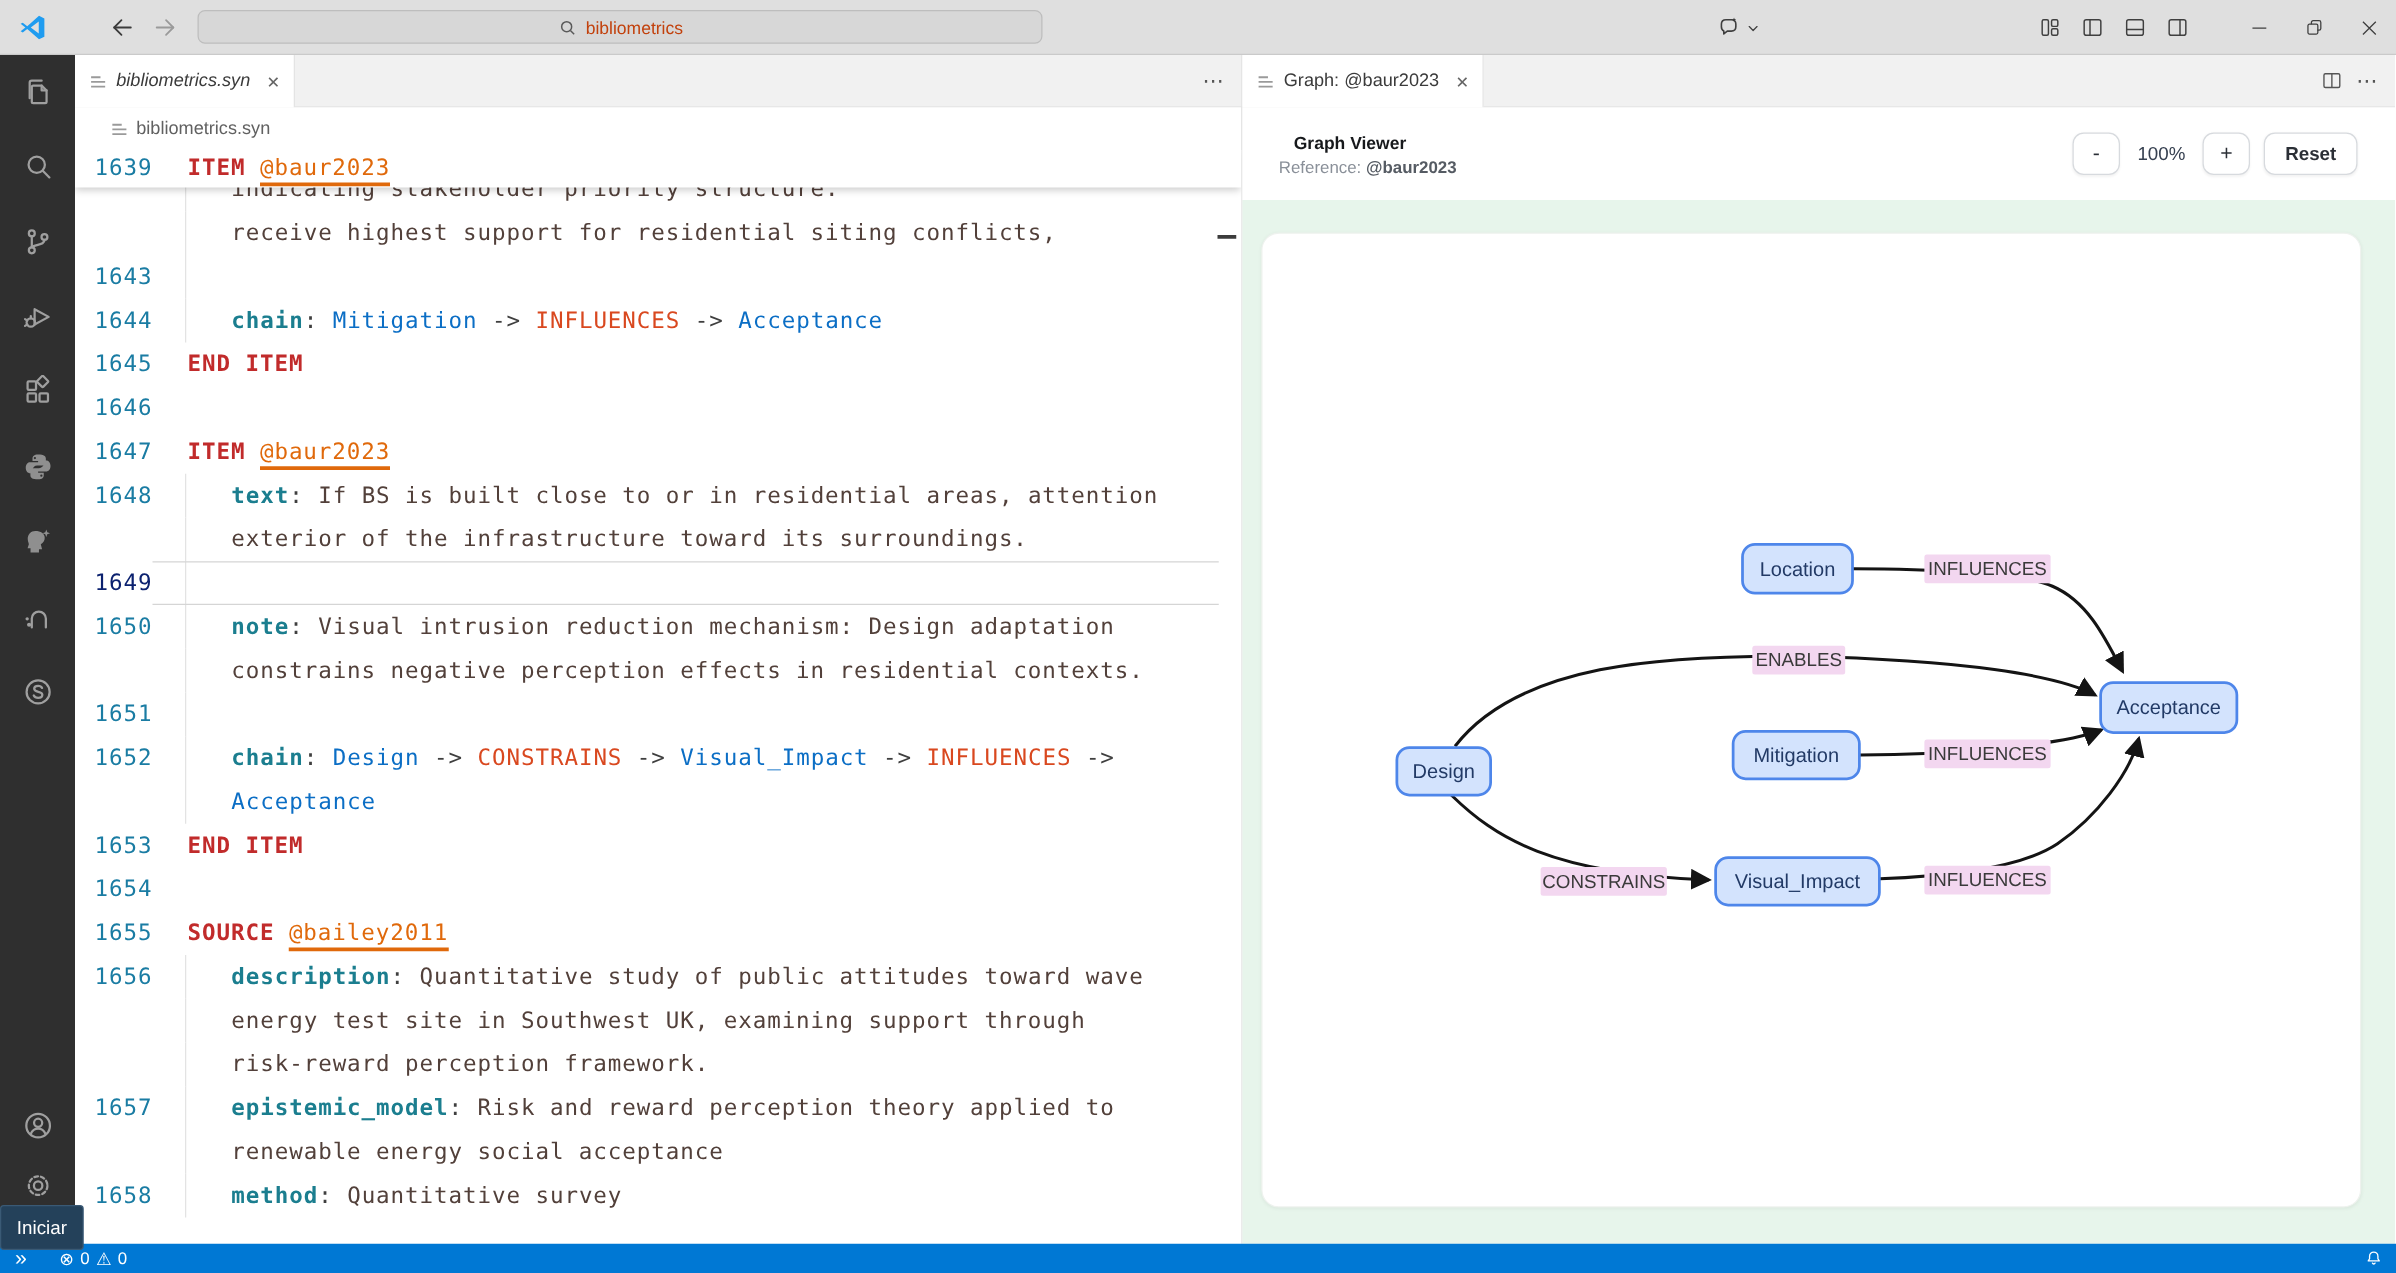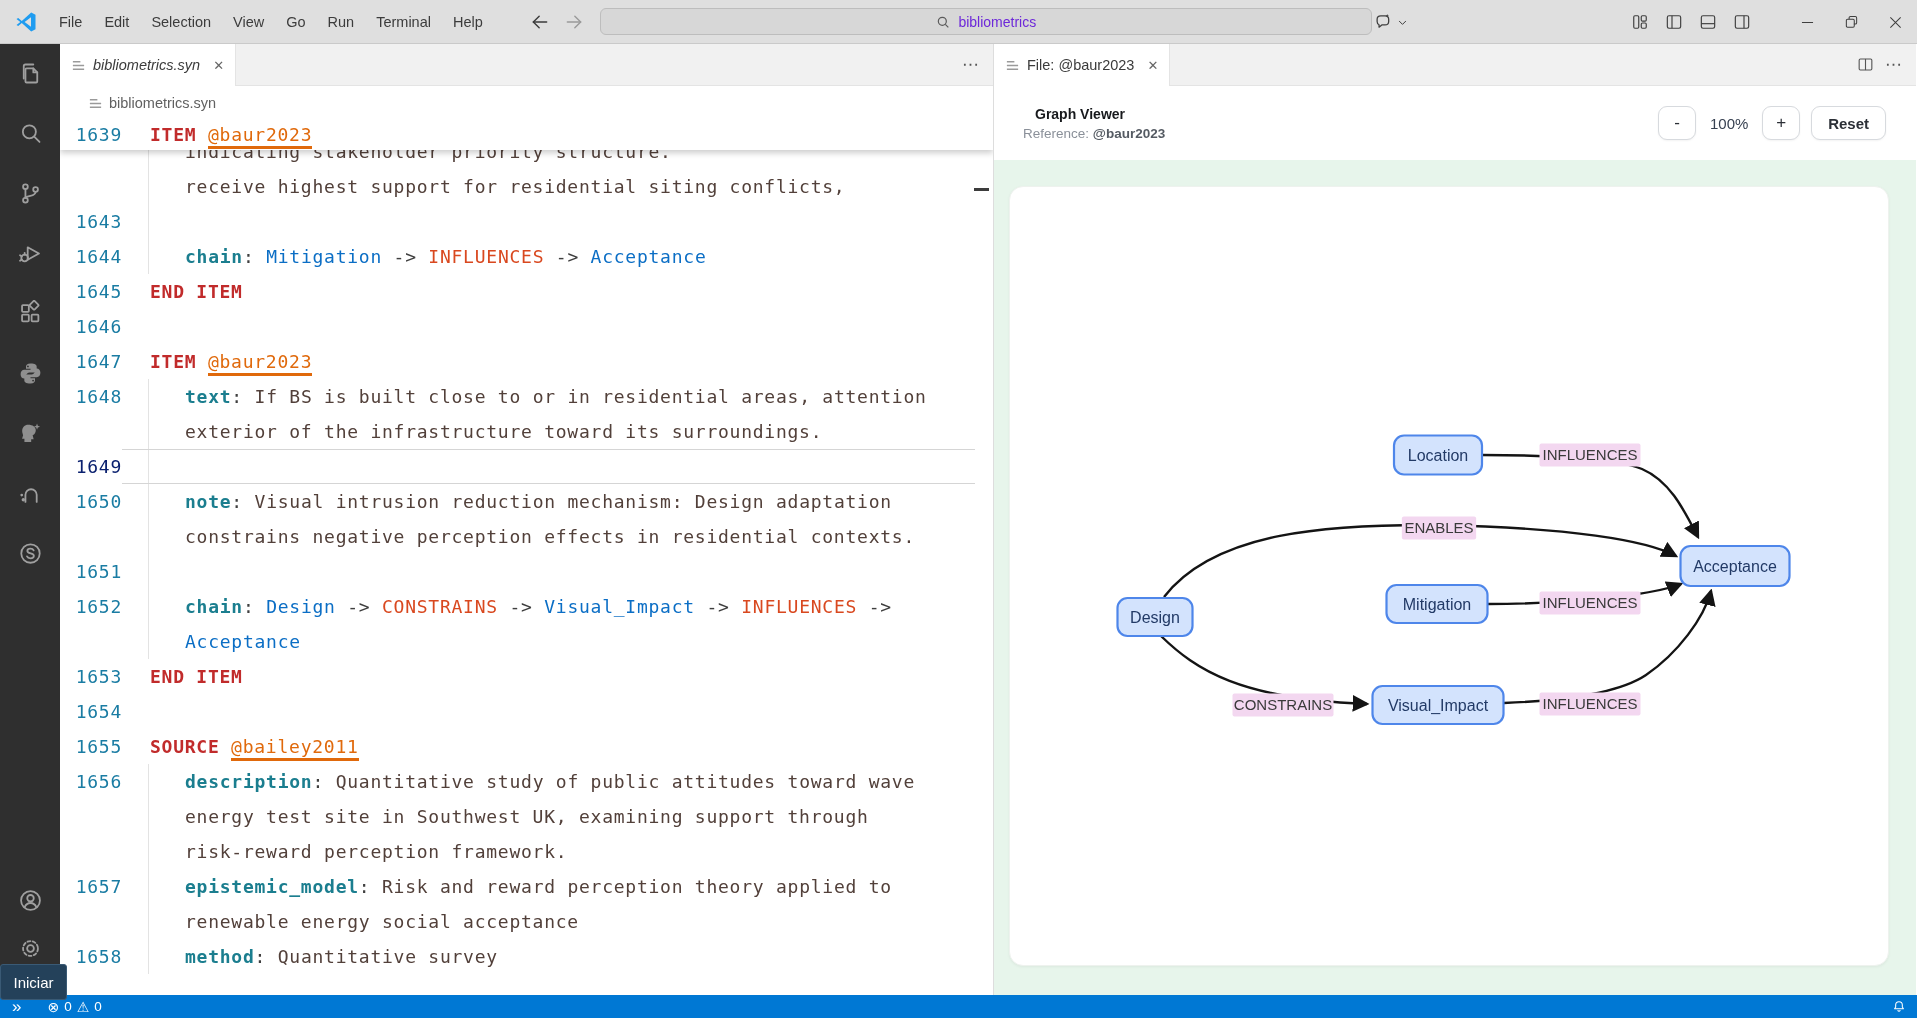--- a/index.html
+++ b/index.html
@@ -7,23 +7,23 @@
     font-family:"Liberation Sans", sans-serif; }
 
   
   .titlebar { height:44px; background:#dfdfdf; border-bottom:1px solid #cacaca;
     display:flex; align-items:center; position:relative; }
   .logo { width:26px; height:26px; margin:0 10px 0 14px; display:flex; align-items:center; }
   .menus { display:flex; align-items:center; gap:4px; }
   .menu-item { font-size:14.5px; color:#3c3c3c; padding:4px 9px; border-radius:5px; cursor:default; }
   .nav-arrows { display:flex; align-items:center; gap:10px; margin-left:36px; }
   .nav-btn { width:24px; height:24px; display:flex; align-items:center; justify-content:center; }
-  .searchbox { width:772px; height:27px; margin-left:14px; background:#d7d7d7;
+  .searchbox { width:676px; height:27px; margin-left:14px; background:#d7d7d7;
     border:1px solid #bdbdbd; border-radius:6px; display:flex; align-items:center;
-    justify-content:center; gap:7px; color:#6d28d9; font-size:14px; }
+    justify-content:center; gap:7px; color:#c2410c; font-size:14px; }
   .tb-right { position:absolute; right:0; top:0; height:44px; display:flex; align-items:center; }
   .tb-icon { width:30px; height:30px; display:flex; align-items:center; justify-content:center; }
   .copilot-wrap { display:flex; align-items:center; margin-right:215px; }
   .layout-group { display:flex; align-items:center; gap:4px; margin-right:28px; }
   .winctl { width:44px; height:44px; display:flex; align-items:center; justify-content:center; }
 
   
   .main { display:flex; height:951px; }
 
   .activitybar { width:60px; background:#2f2f2f; position:relative;
@@ -110,30 +110,20 @@
 </style>
 </head>
 <body>
 
 <div class="titlebar">
   <div class="logo">
     <svg viewBox="0 0 24 24" width="24" height="24">
         <path fill="#1f9cf0" d="M17.2 2.6L7.8 10.9 4.2 8.1 2.5 9l3.8 3-3.8 3 1.7.9 3.6-2.8 9.4 8.3 4.3-2.1V4.7L17.2 2.6zM17 7.2v9.6L10.6 12 17 7.2z"></path>
       </svg>
   </div>
-  <nav class="menus" id="menus">
-      <span class="menu-item">File</span>
-      <span class="menu-item">Edit</span>
-      <span class="menu-item">Selection</span>
-      <span class="menu-item">View</span>
-      <span class="menu-item">Go</span>
-      <span class="menu-item">Run</span>
-      <span class="menu-item">Terminal</span>
-      <span class="menu-item">Help</span>
-    </nav>
   <div class="nav-arrows">
     <div class="nav-btn">
       <svg viewBox="0 0 24 24" width="20" height="20" fill="none" stroke="#3b3b3b" stroke-width="1.7" stroke-linecap="round" stroke-linejoin="round">
           <path d="M11 5l-7 7 7 7"></path>
           <path d="M4 12h16"></path>
         </svg>
     </div>
     <div class="nav-btn">
       <svg viewBox="0 0 24 24" width="20" height="20" fill="none" stroke="#9a9a9a" stroke-width="1.7" stroke-linecap="round" stroke-linejoin="round">
           <path d="M13 5l7 7-7 7"></path>
@@ -358,21 +348,21 @@
   <section class="panel-group">
     <div class="tabbar">
       <div class="tab active">
         <svg viewBox="0 0 16 16" width="15" height="15">
             <g stroke="#9a9a9a" stroke-width="1.6">
               <line x1="2" y1="4" x2="10" y2="4"></line>
               <line x1="2" y1="8" x2="14" y2="8"></line>
               <line x1="2" y1="12" x2="14" y2="12"></line>
             </g>
           </svg>
-        <span>File: @baur2023</span>
+        <span>Graph: @baur2023</span>
         <span class="close">✕</span>
       </div>
       <div class="tab-actions">
         <svg viewBox="0 0 24 24" width="19" height="19" fill="none" stroke="#555" stroke-width="1.4">
             <rect x="4" y="5" width="16" height="14" rx="1.5"></rect>
             <line x1="12" y1="5" x2="12" y2="19"></line>
           </svg>
         <span>⋯</span>
       </div>
     </div>

